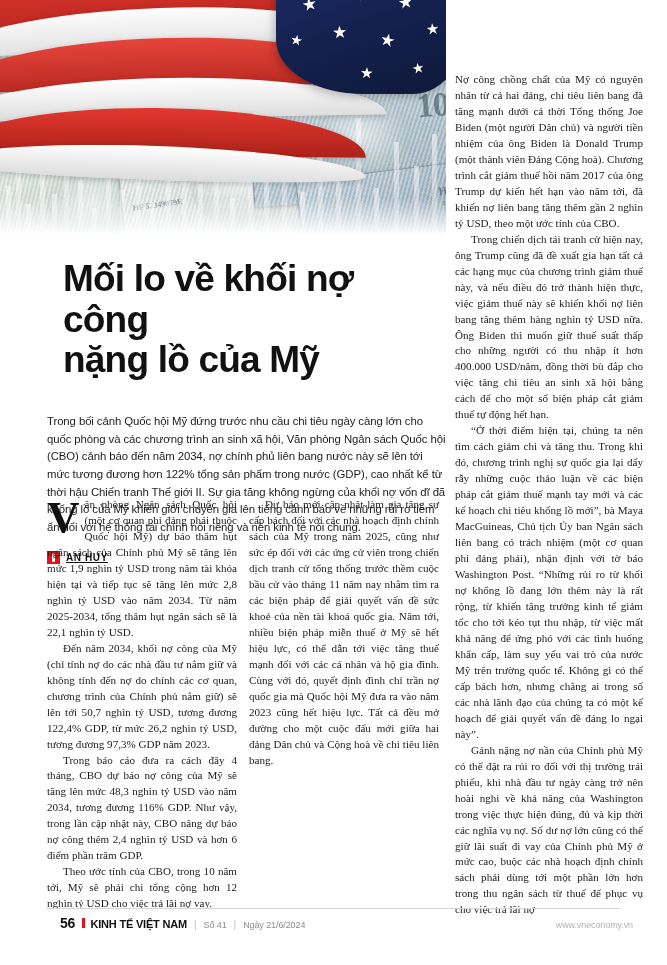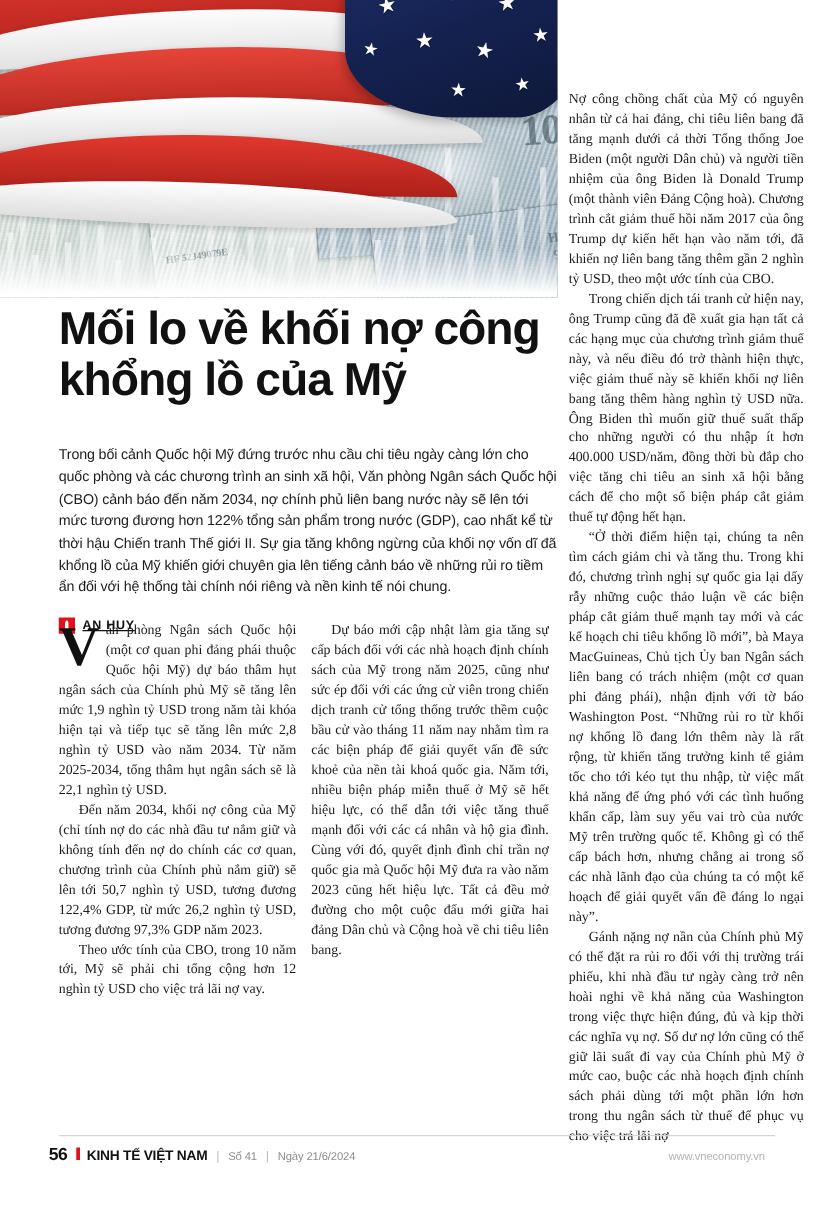--- a/index.html
+++ b/index.html
@@ -137,21 +137,21 @@
     top: 243px;
     width: 400px;
   }
   .headline {
     font-family: "Liberation Sans", sans-serif;
     font-weight: bold;
     font-size: 37px;
     line-height: 1.10;
     letter-spacing: -0.8px;
     color: #111111;
-    margin: 0;
+    margin: 16px;
   }
   .standfirst {
     margin: 32px 0 0 0;
     font-family: Liberation Sans, sans-serif;
     font-size: 11.4px;
     line-height: 1.55;
     color: #1c1c1c;
     letter-spacing: -0.1px;
   }
   .byline {
@@ -227,21 +227,21 @@
 
   
   .footer-rule {
     position: absolute;
     left: 47px; top: 908px;
     width: 573px; height: 1px;
     background: #d5d5d5;
   }
   .footer {
     position: absolute;
-    left: 39px; top: 915px;
+    left: 60px; top: 915px;
     width: 573px;
     display: flex;
     align-items: baseline;
     font-family: "Liberation Sans", sans-serif;
   }
   .pg-num {
     font-weight: bold;
     font-size: 14px;
     color: #111;
     letter-spacing: -0.3px;
@@ -351,32 +351,33 @@
         <span class="star" style="left:136px;top:88px;font-size:14px;transform:rotate(-10deg);">★</span>
       </div>
     </div>
 
     <div class="hero-fade-b"></div>
   </div>
 
   <div class="title-wrap">
     <h1 class="headline">
       <span>Mối lo về khối nợ công</span><br>
-      <span>khổng lồ của Mỹ</span>
+      <span>nặng lồ của Mỹ</span>
     </h1>
     <p class="standfirst">Trong bối cảnh Quốc hội Mỹ đứng trước nhu cầu chi tiêu ngày càng lớn cho quốc phòng và các chương trình an sinh xã hội, Văn phòng Ngân sách Quốc hội (CBO) cảnh báo đến năm 2034, nợ chính phủ liên bang nước này sẽ lên tới mức tương đương hơn 122% tổng sản phẩm trong nước (GDP), cao nhất kể từ thời hậu Chiến tranh Thế giới II. Sự gia tăng không ngừng của khối nợ vốn dĩ đã khổng lồ của Mỹ khiến giới chuyên gia lên tiếng cảnh báo về những rủi ro tiềm ẩn đối với hệ thống tài chính nói riêng và nền kinh tế nói chung.</p>
     <div class="byline">
       <span class="byline-mark"></span>
       <span class="byline-name">AN HUY</span>
     </div>
   </div>
 
   <div class="col col-1">
     <p class="first dropcap-para"><span class="dropcap">V</span><span>ăn phòng Ngân sách Quốc hội (một cơ quan phi đảng phái thuộc Quốc hội Mỹ) dự báo thâm hụt ngân sách của Chính phủ Mỹ sẽ tăng lên mức 1,9 nghìn tỷ USD trong năm tài khóa hiện tại và tiếp tục sẽ tăng lên mức 2,8 nghìn tỷ USD vào năm 2034. Từ năm 2025-2034, tổng thâm hụt ngân sách sẽ là 22,1 nghìn tỷ USD.</span></p>
     <p>Đến năm 2034, khối nợ công của Mỹ (chỉ tính nợ do các nhà đầu tư nắm giữ và không tính đến nợ do chính các cơ quan, chương trình của Chính phủ nắm giữ) sẽ lên tới 50,7 nghìn tỷ USD, tương đương 122,4% GDP, từ mức 26,2 nghìn tỷ USD, tương đương 97,3% GDP năm 2023.</p>
+    <p>Trong báo cáo đưa ra cách đây 4 tháng, CBO dự báo nợ công của Mỹ sẽ tăng lên mức 48,3 nghìn tỷ USD vào năm 2034, tương đương 116% GDP. Như vậy, trong lần cập nhật này, CBO nâng dự báo nợ công thêm 2,4 nghìn tỷ USD và hơn 6 điểm phần trăm GDP.</p>
     <p>Theo ước tính của CBO, trong 10 năm tới, Mỹ sẽ phải chi tổng cộng hơn 12 nghìn tỷ USD cho việc trả lãi nợ vay.</p>
   </div>
 
   <div class="col col-2">
     <p>Dự báo mới cập nhật làm gia tăng sự cấp bách đối với các nhà hoạch định chính sách của Mỹ trong năm 2025, cũng như sức ép đối với các ứng cử viên trong chiến dịch tranh cử tổng thống trước thềm cuộc bầu cử vào tháng 11 năm nay nhằm tìm ra các biện pháp để giải quyết vấn đề sức khoẻ của nền tài khoá quốc gia. Năm tới, nhiều biện pháp miễn thuế ở Mỹ sẽ hết hiệu lực, có thể dẫn tới việc tăng thuế mạnh đối với các cá nhân và hộ gia đình. Cùng với đó, quyết định đình chỉ trần nợ quốc gia mà Quốc hội Mỹ đưa ra vào năm 2023 cũng hết hiệu lực. Tất cả đều mở đường cho một cuộc đấu mới giữa hai đảng Dân chủ và Cộng hoà về chi tiêu liên bang.</p>
   </div>
 
   <div class="col col-3">
     <p class="first">Nợ công chồng chất của Mỹ có nguyên nhân từ cả hai đảng, chi tiêu liên bang đã tăng mạnh dưới cả thời Tổng thống Joe Biden (một người Dân chủ) và người tiền nhiệm của ông Biden là Donald Trump (một thành viên Đảng Cộng hoà). Chương trình cắt giảm thuế hồi năm 2017 của ông Trump dự kiến hết hạn vào năm tới, đã khiến nợ liên bang tăng thêm gần 2 nghìn tỷ USD, theo một ước tính của CBO.</p>
     <p>Trong chiến dịch tái tranh cử hiện nay, ông Trump cũng đã đề xuất gia hạn tất cả các hạng mục của chương trình giảm thuế này, và nếu điều đó trở thành hiện thực, việc giảm thuế này sẽ khiến khối nợ liên bang tăng thêm hàng nghìn tỷ USD nữa. Ông Biden thì muốn giữ thuế suất thấp cho những người có thu nhập ít hơn 400.000 USD/năm, đồng thời bù đắp cho việc tăng chi tiêu an sinh xã hội bằng cách để cho một số biện pháp cắt giảm thuế tự động hết hạn.</p>

